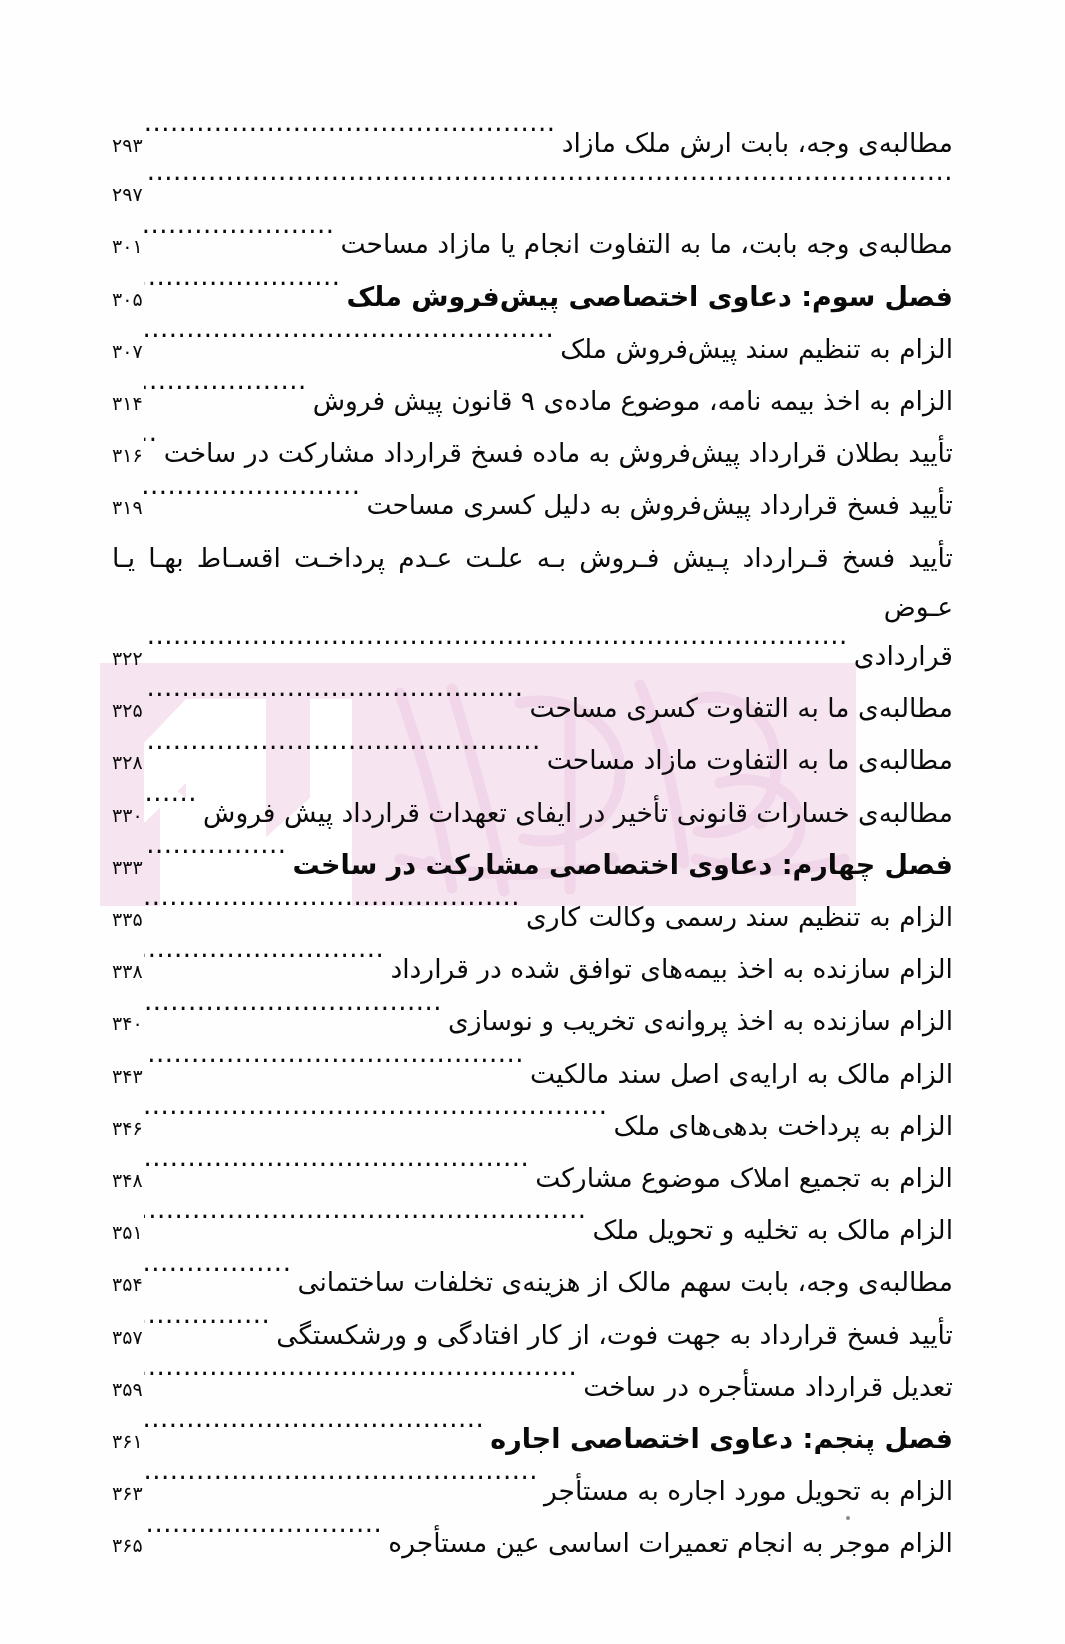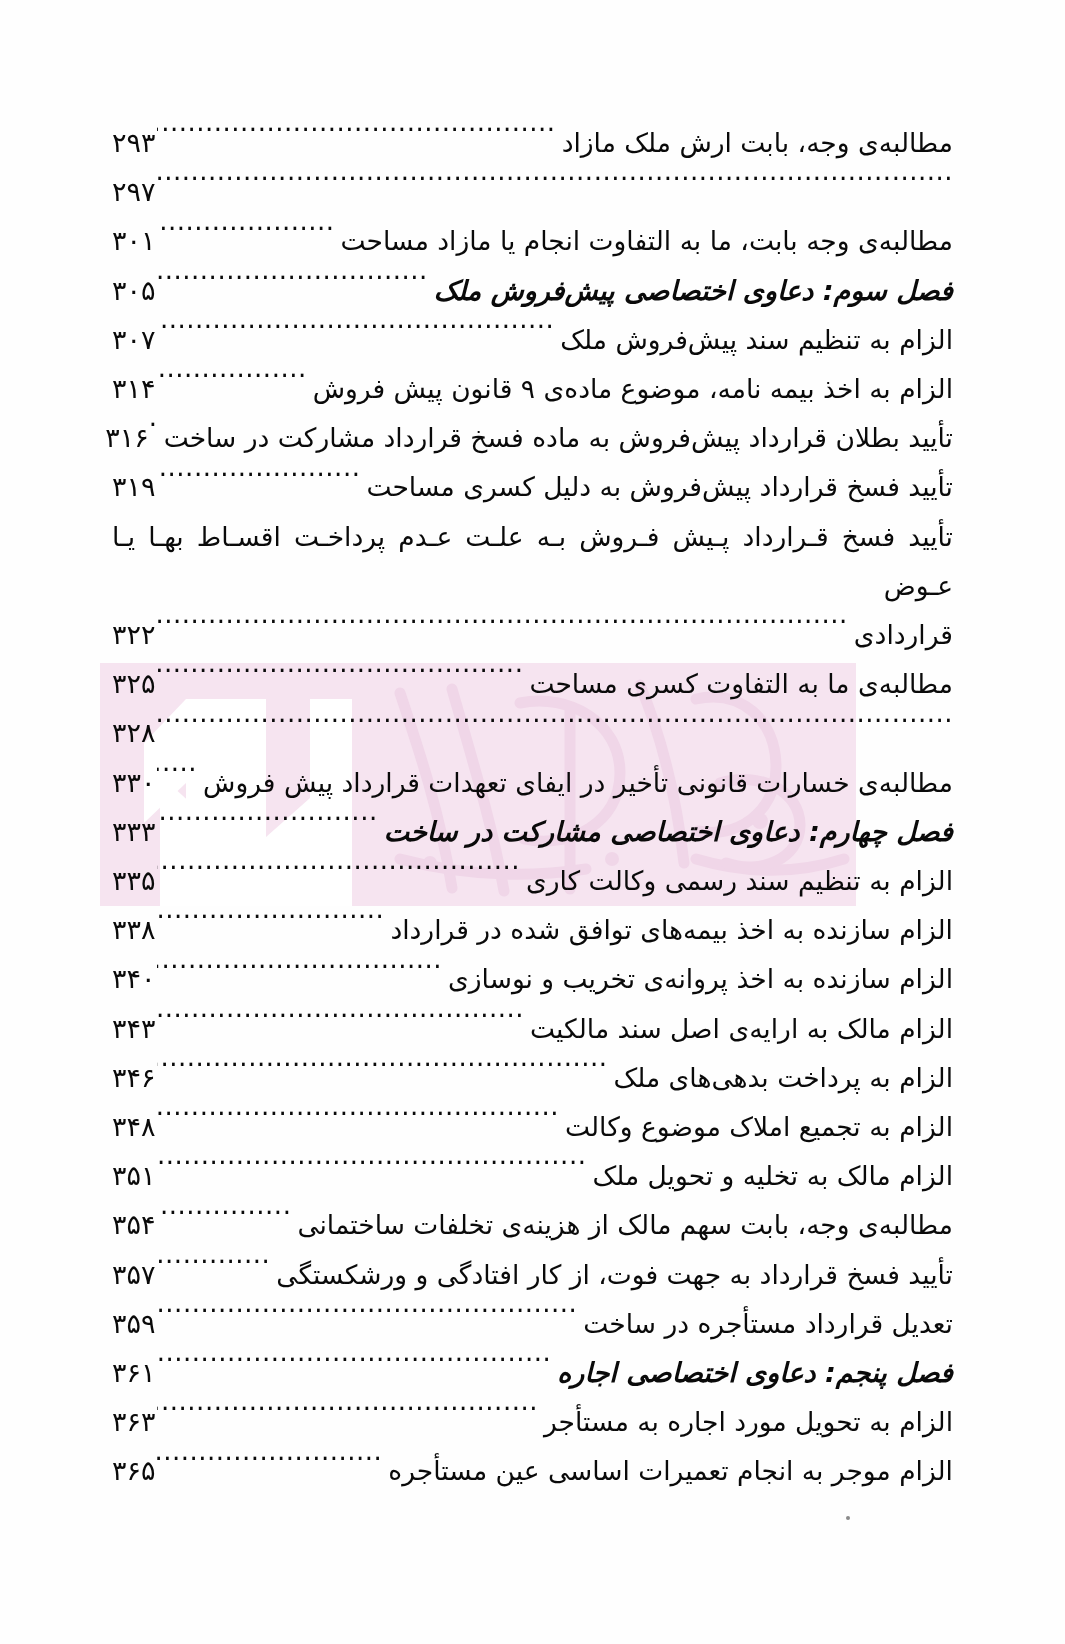--- a/index.html
+++ b/index.html
@@ -53,21 +53,21 @@
     flex-direction: row;
     align-items: baseline;
     width: 100%;
     direction: rtl;
     white-space: nowrap;
     color: #0a0a0a;
     font-size: 26.5px;
     line-height: 49.2px;
     letter-spacing: 0px;
   }
-  .toc-row.bold .toc-title { font-weight: bold; font-style: italic; }
+  .toc-row.bold .toc-title { font-weight: bold; }
   .toc-row.bold { font-size: 27px; }
 
   .toc-title {
     flex: 0 0 auto;
     padding-left: 6px;
   }
   .toc-dots {
     flex: 1 1 auto;
     overflow: hidden;
     min-width: 8px;
@@ -81,21 +81,21 @@
     right: 0;
     bottom: 0.18em;
     white-space: nowrap;
     font-size: 26px;
     letter-spacing: 0.5px;
     color: #0a0a0a;
   }
   .toc-page {
     flex: 0 0 auto;
     padding-right: 1px;
-    font-size: 27px;
+    font-size: 19px;
     direction: ltr;
     unicode-bidi: embed;
   }
 
   
   .toc-row.cont {
     display: block;
     text-align: justify;
     text-align-last: justify;
     white-space: normal;
@@ -203,20 +203,21 @@
       <span class="toc-title">قراردادی</span>
       <span class="toc-dots"></span>
       <span class="toc-page">۳۲۲</span>
     </div>
     <div class="toc-row">
       <span class="toc-title">مطالبه‌ی ما به التفاوت کسری مساحت</span>
       <span class="toc-dots"></span>
       <span class="toc-page">۳۲۵</span>
     </div>
     <div class="toc-row">
+      <span class="toc-title">مطالبه‌ی ما به التفاوت مازاد مساحت</span>
       <span class="toc-dots"></span>
       <span class="toc-page">۳۲۸</span>
     </div>
     <div class="toc-row">
       <span class="toc-title">مطالبه‌ی خسارات قانونی تأخیر در ایفای تعهدات قرارداد پیش فروش</span>
       <span class="toc-dots"></span>
       <span class="toc-page">۳۳۰</span>
     </div>
     <div class="toc-row bold">
       <span class="toc-title">فصل چهارم:  دعاوی اختصاصی مشارکت در ساخت</span>
@@ -242,21 +243,21 @@
       <span class="toc-title">الزام مالک به ارایه‌ی اصل سند مالکیت</span>
       <span class="toc-dots"></span>
       <span class="toc-page">۳۴۳</span>
     </div>
     <div class="toc-row">
       <span class="toc-title">الزام به پرداخت بدهی‌های ملک</span>
       <span class="toc-dots"></span>
       <span class="toc-page">۳۴۶</span>
     </div>
     <div class="toc-row">
-      <span class="toc-title">الزام به تجمیع املاک موضوع وکالت</span>
+      <span class="toc-title">الزام به تجمیع املاک موضوع مشارکت</span>
       <span class="toc-dots"></span>
       <span class="toc-page">۳۴۸</span>
     </div>
     <div class="toc-row">
       <span class="toc-title">الزام مالک به تخلیه و تحویل ملک</span>
       <span class="toc-dots"></span>
       <span class="toc-page">۳۵۱</span>
     </div>
     <div class="toc-row">
       <span class="toc-title">مطالبه‌ی وجه، بابت سهم مالک از هزینه‌ی تخلفات ساختمانی</span>

